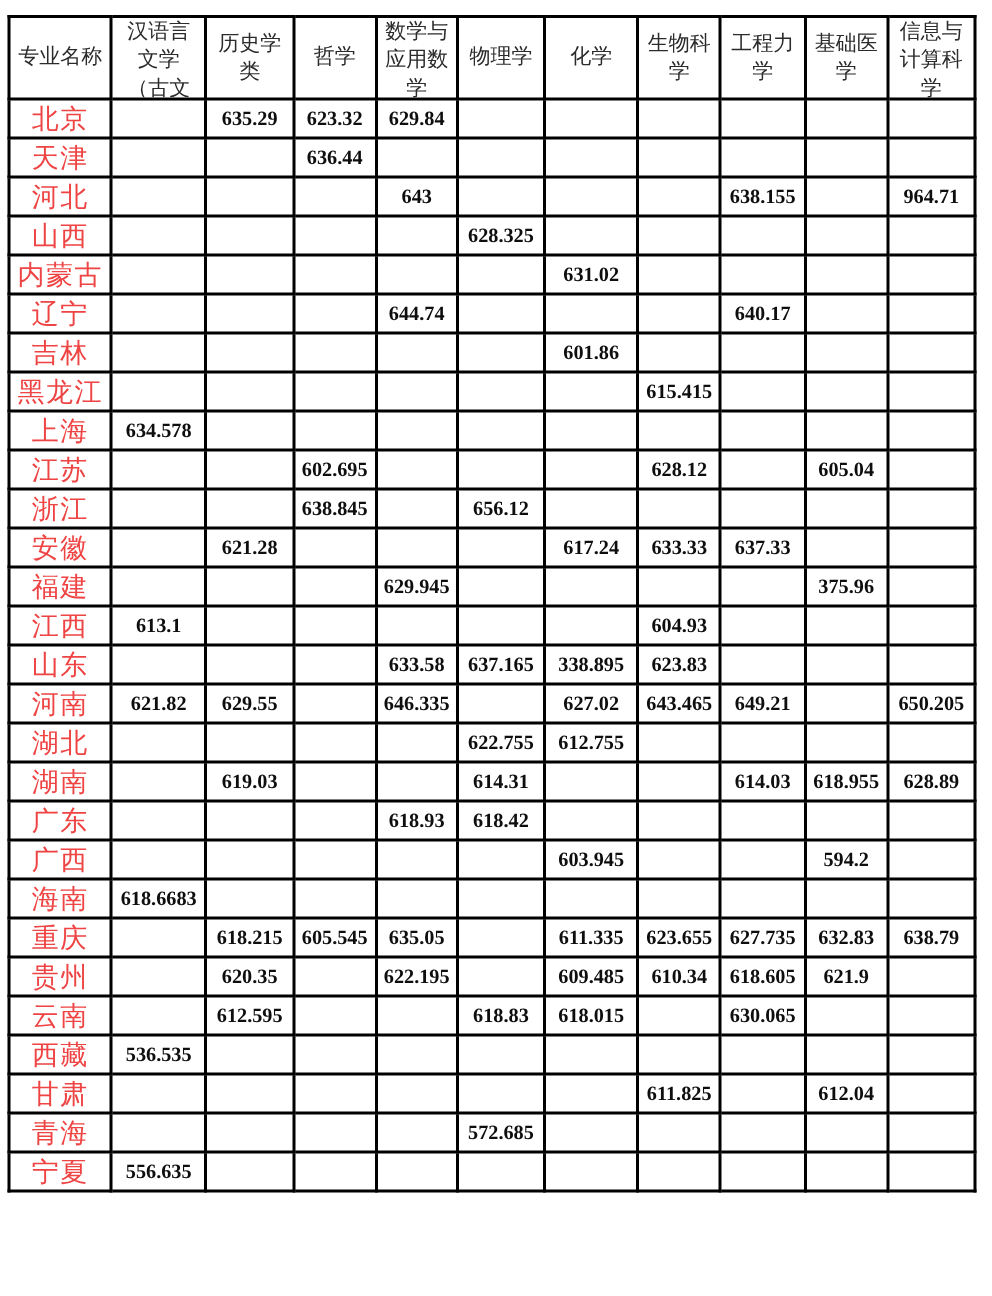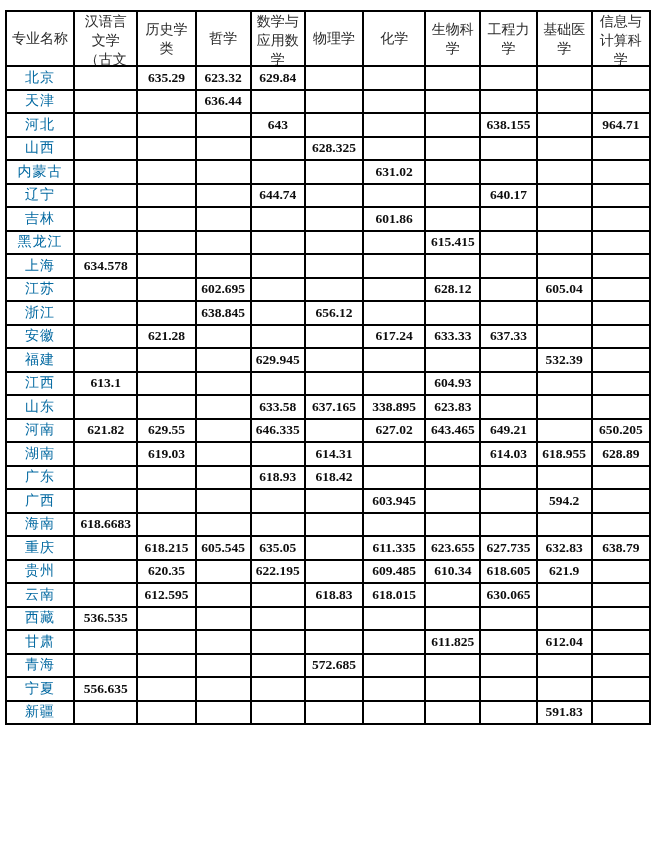--- a/index.html
+++ b/index.html
@@ -49,22 +49,22 @@
     padding: 0 3px;
     box-sizing: border-box;
     text-align: center;
     flex-wrap: wrap;
     align-content: safe center;
   }
   table.score-table td {
     height: 21.5px;
   }
   td.prov {
-    font-size: 14px;
-    color: #0369a1;
+    font-size: 18px;
+    color: #ef4444;
     letter-spacing: 1px;
   }
   td.score {
     font-weight: bold;
     font-size: 13.5px;
     color: #0e0e0e;
     font-family: "Liberation Serif", "DejaVu Serif", serif;
   }
   col.c-prov   { width: 68px; }
   col.c-han    { width: 63px; }
@@ -293,21 +293,21 @@
         <tr>
           <td class="prov">福建</td>
           <td class="score"></td>
           <td class="score"></td>
           <td class="score"></td>
           <td class="score">629.945</td>
           <td class="score"></td>
           <td class="score"></td>
           <td class="score"></td>
           <td class="score"></td>
-          <td class="score">532.39</td>
+          <td class="score">375.96</td>
           <td class="score"></td>
         </tr>
         <tr>
           <td class="prov">江西</td>
           <td class="score">613.1</td>
           <td class="score"></td>
           <td class="score"></td>
           <td class="score"></td>
           <td class="score"></td>
           <td class="score"></td>
@@ -334,20 +334,33 @@
           <td class="score">621.82</td>
           <td class="score">629.55</td>
           <td class="score"></td>
           <td class="score">646.335</td>
           <td class="score"></td>
           <td class="score">627.02</td>
           <td class="score">643.465</td>
           <td class="score">649.21</td>
           <td class="score"></td>
           <td class="score">650.205</td>
+        </tr>
+        <tr>
+          <td class="prov">湖北</td>
+          <td class="score"></td>
+          <td class="score"></td>
+          <td class="score"></td>
+          <td class="score"></td>
+          <td class="score">622.755</td>
+          <td class="score">612.755</td>
+          <td class="score"></td>
+          <td class="score"></td>
+          <td class="score"></td>
+          <td class="score"></td>
         </tr>
         <tr>
           <td class="prov">湖南</td>
           <td class="score"></td>
           <td class="score">619.03</td>
           <td class="score"></td>
           <td class="score"></td>
           <td class="score">614.31</td>
           <td class="score"></td>
           <td class="score"></td>
@@ -478,28 +491,15 @@
           <td class="score"></td>
           <td class="score"></td>
           <td class="score"></td>
           <td class="score"></td>
           <td class="score"></td>
           <td class="score"></td>
           <td class="score"></td>
           <td class="score"></td>
           <td class="score"></td>
         </tr>
-        <tr>
-          <td class="prov">新疆</td>
-          <td class="score"></td>
-          <td class="score"></td>
-          <td class="score"></td>
-          <td class="score"></td>
-          <td class="score"></td>
-          <td class="score"></td>
-          <td class="score"></td>
-          <td class="score"></td>
-          <td class="score">591.83</td>
-          <td class="score"></td>
-        </tr>
       </tbody>
   </table>
 </div>
 
 </body></html>

